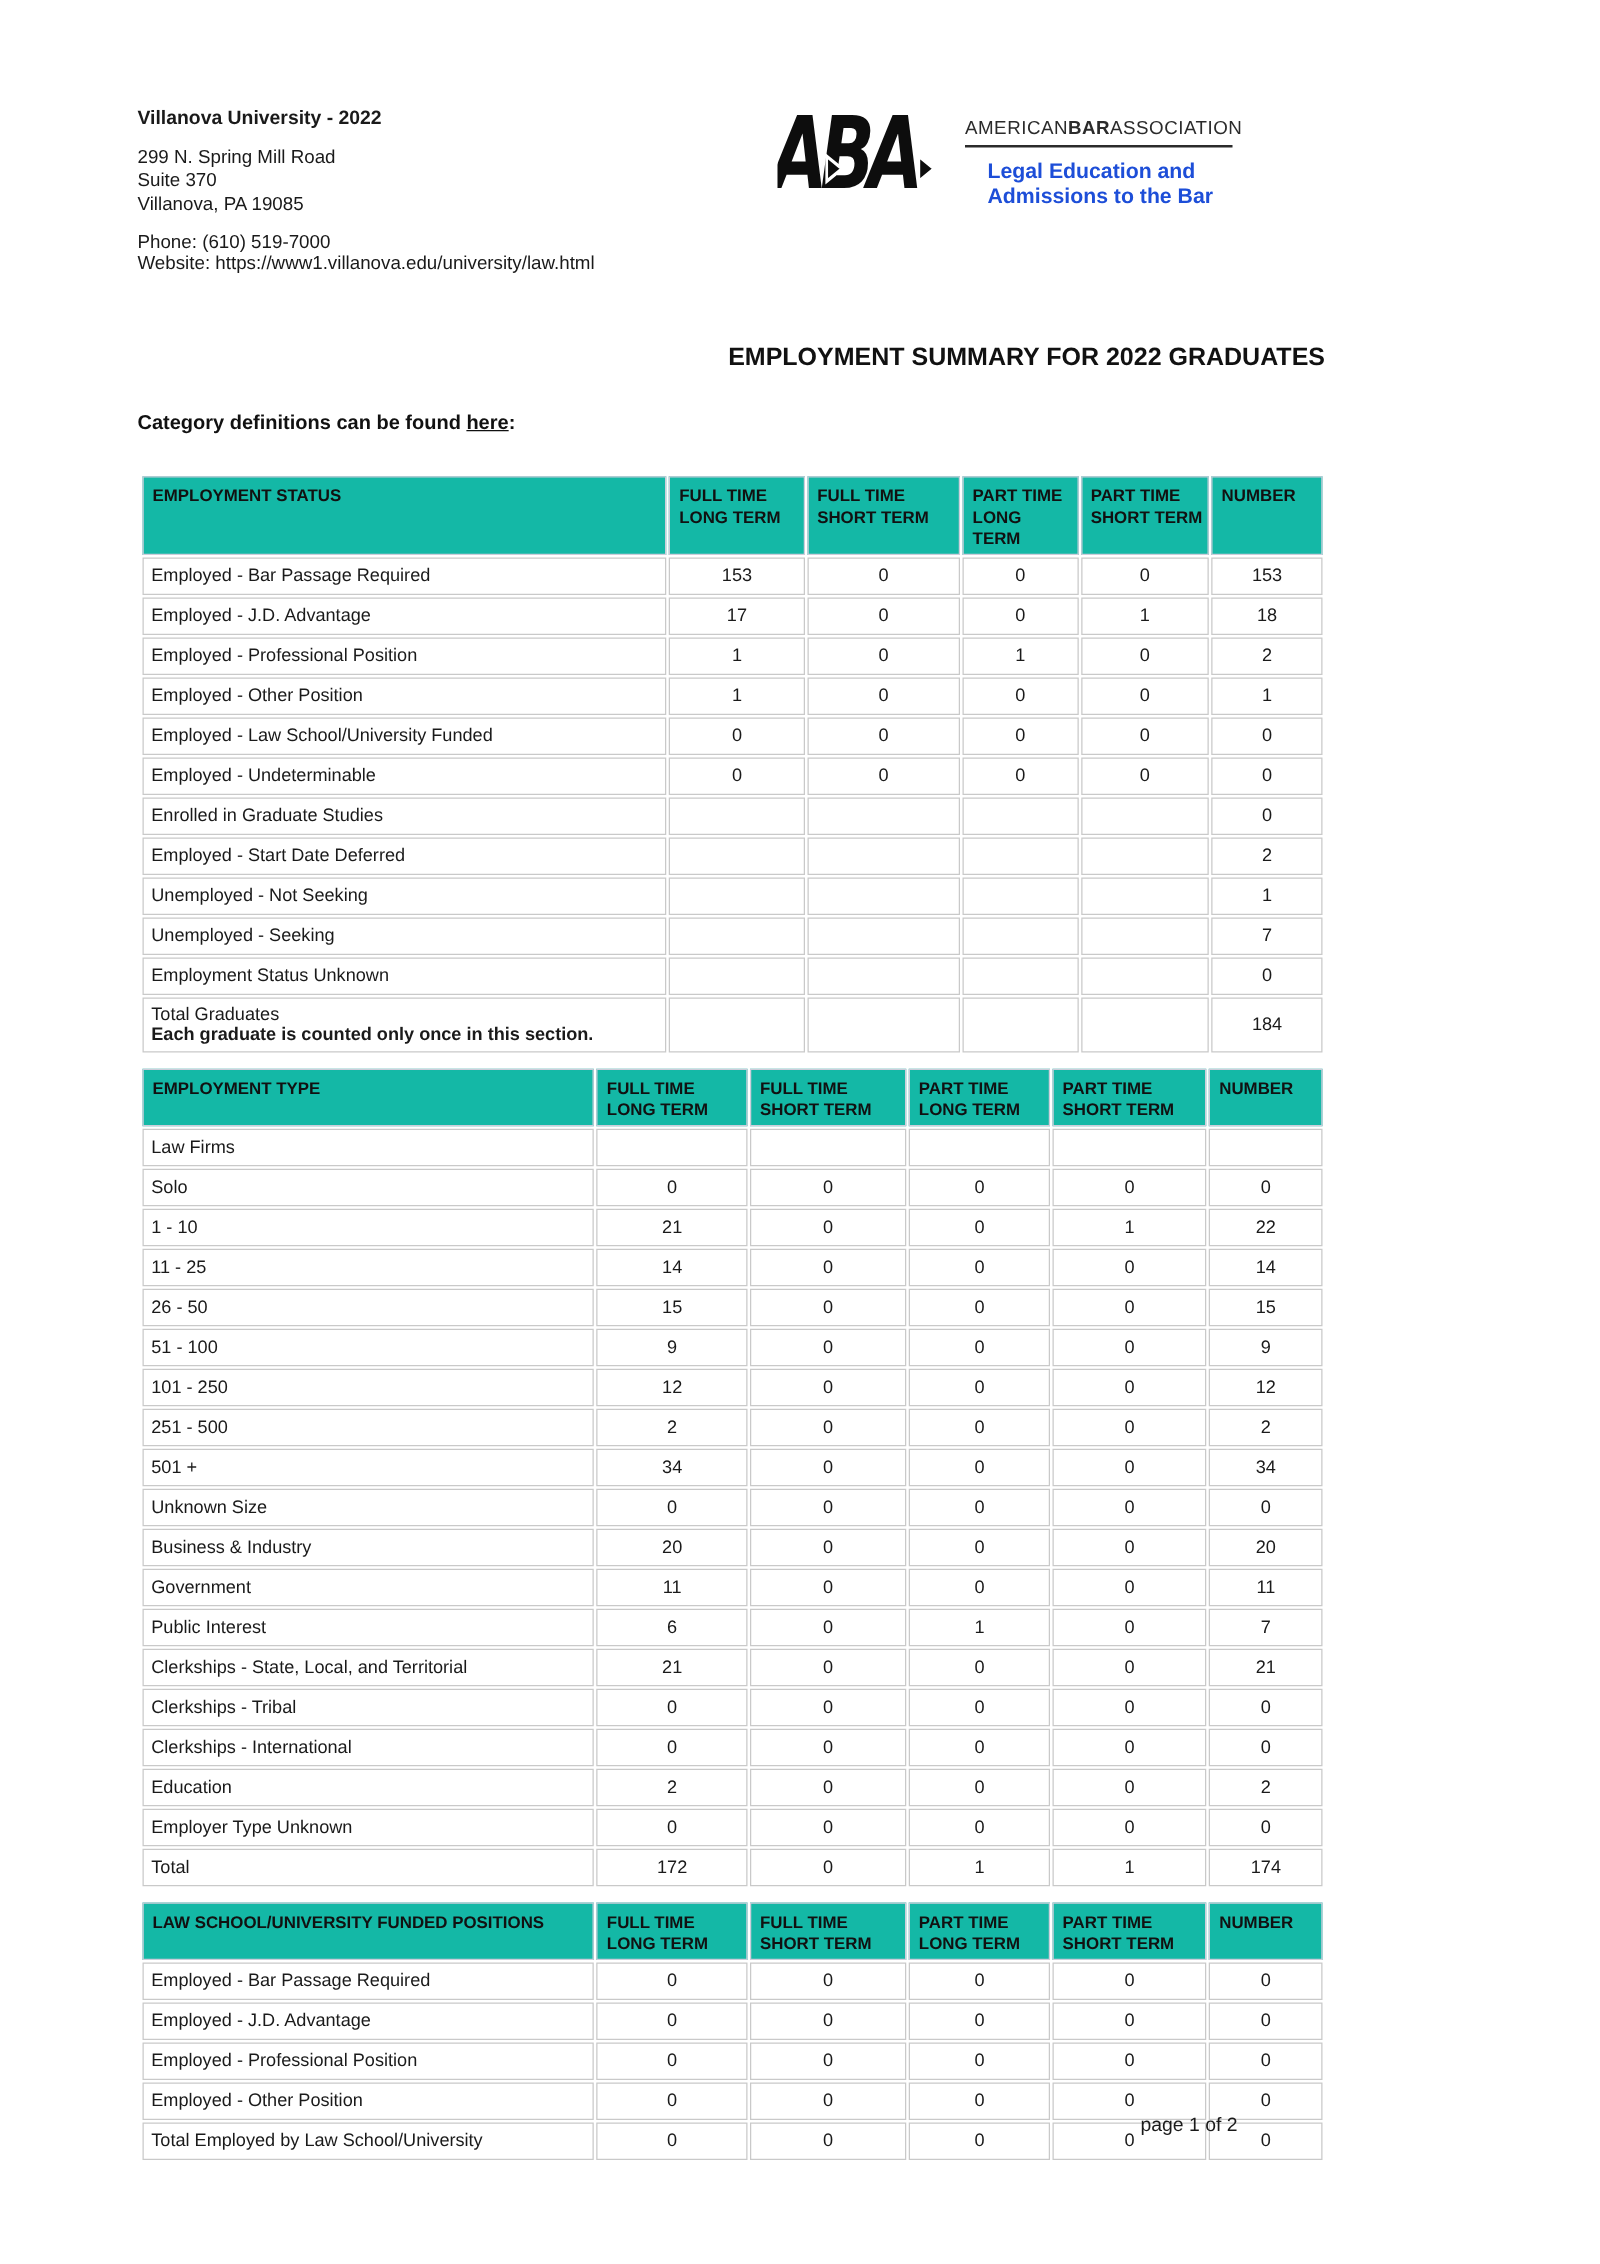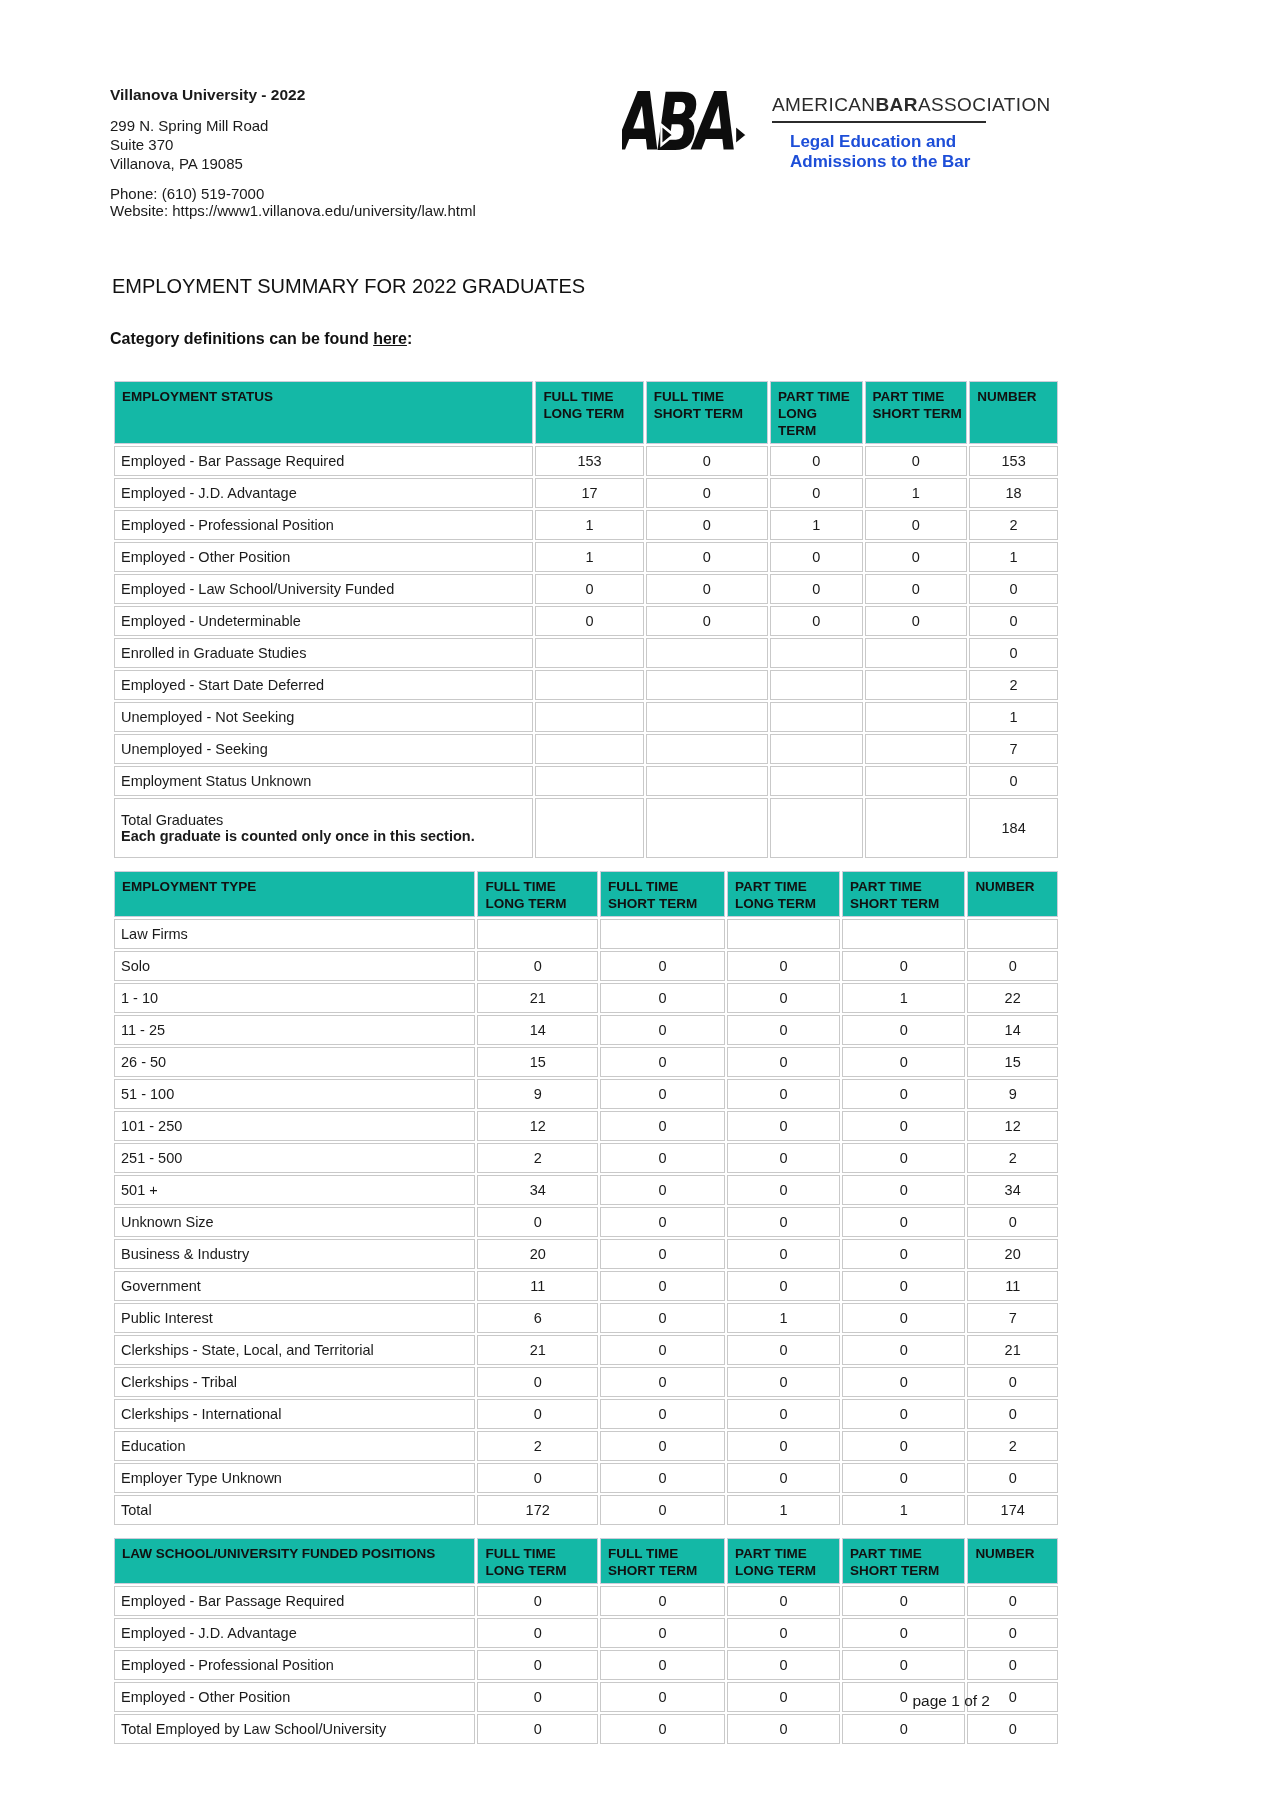--- a/index.html
+++ b/index.html
@@ -9,44 +9,44 @@
   
   .school-block{position:absolute;left:110px;top:86px;font-size:15px;}
   .school-name{font-weight:bold;font-size:15.5px;margin-bottom:12px;}
   .addr{line-height:19px;}
   .phone{margin-top:12px;}
   .website{}
 
   
   .logo{position:absolute;left:622px;top:88px;display:flex;align-items:flex-start;}
   .logo-right{margin-left:14px;padding-top:6px;}
-  .org-line{font-size:19px;letter-spacing:.4px;color:#2b2b2b;white-space:nowrap;}
+  .org-line{font-size:15px;letter-spacing:.4px;color:#2b2b2b;white-space:nowrap;}
   .org-line b{font-weight:bold;}
   .org-rule{height:2px;background:#2b2b2b;margin-top:5px;width:214px;}
   .tagline{font-size:17px;font-weight:bold;line-height:20px;margin-top:9px;padding-left:18px;color:#1d4ed8;}
 
   
-  .doc-title{position:absolute;left:112px;width:948px;top:275px;text-align:left;
-             font-size:20px;font-weight:normal;color:#111;}
+  .doc-title{position:absolute;left:112px;width:948px;top:275px;text-align:right;
+             font-size:20px;font-weight:bold;color:#111;}
   .cat-note{position:absolute;left:110px;top:330px;font-size:16px;font-weight:bold;color:#111;}
   .cat-note a{color:#111;text-decoration:underline;}
 
   
   .tables{position:absolute;left:112px;top:379px;width:948px;}
   table.data-table{width:100%;border-collapse:separate;border-spacing:2px;
                    table-layout:fixed;margin:0 0 9px 0;}
   table.data-table th{background:#14b8a6;border:1px solid #cdcdda;text-align:left;
        vertical-align:top;box-sizing:border-box;height:46px;
        padding:6px 4px 4px 7px;font-size:13.5px;line-height:17px;color:#111;}
   table.data-table td{background:#ffffff;border:1px solid #c9c9c9;box-sizing:border-box;
        height:30px;padding:2px 6px;vertical-align:middle;font-size:14.5px;}
   td.row-label{padding-left:8px;}
   td.val{text-align:center;font-size:14px;}
   .row-note{font-weight:bold;}
-  tr.tall td{height:60px;}
+  tr.tall td{height:44px;}
 
   .footer{position:absolute;left:110px;width:880px;top:1692px;text-align:right;font-size:15.5px;}
 </style>
 </head>
 <body>
 
 <div class="page">
 
   <div class="school-block">
     <div class="school-name">Villanova University - 2022</div>

